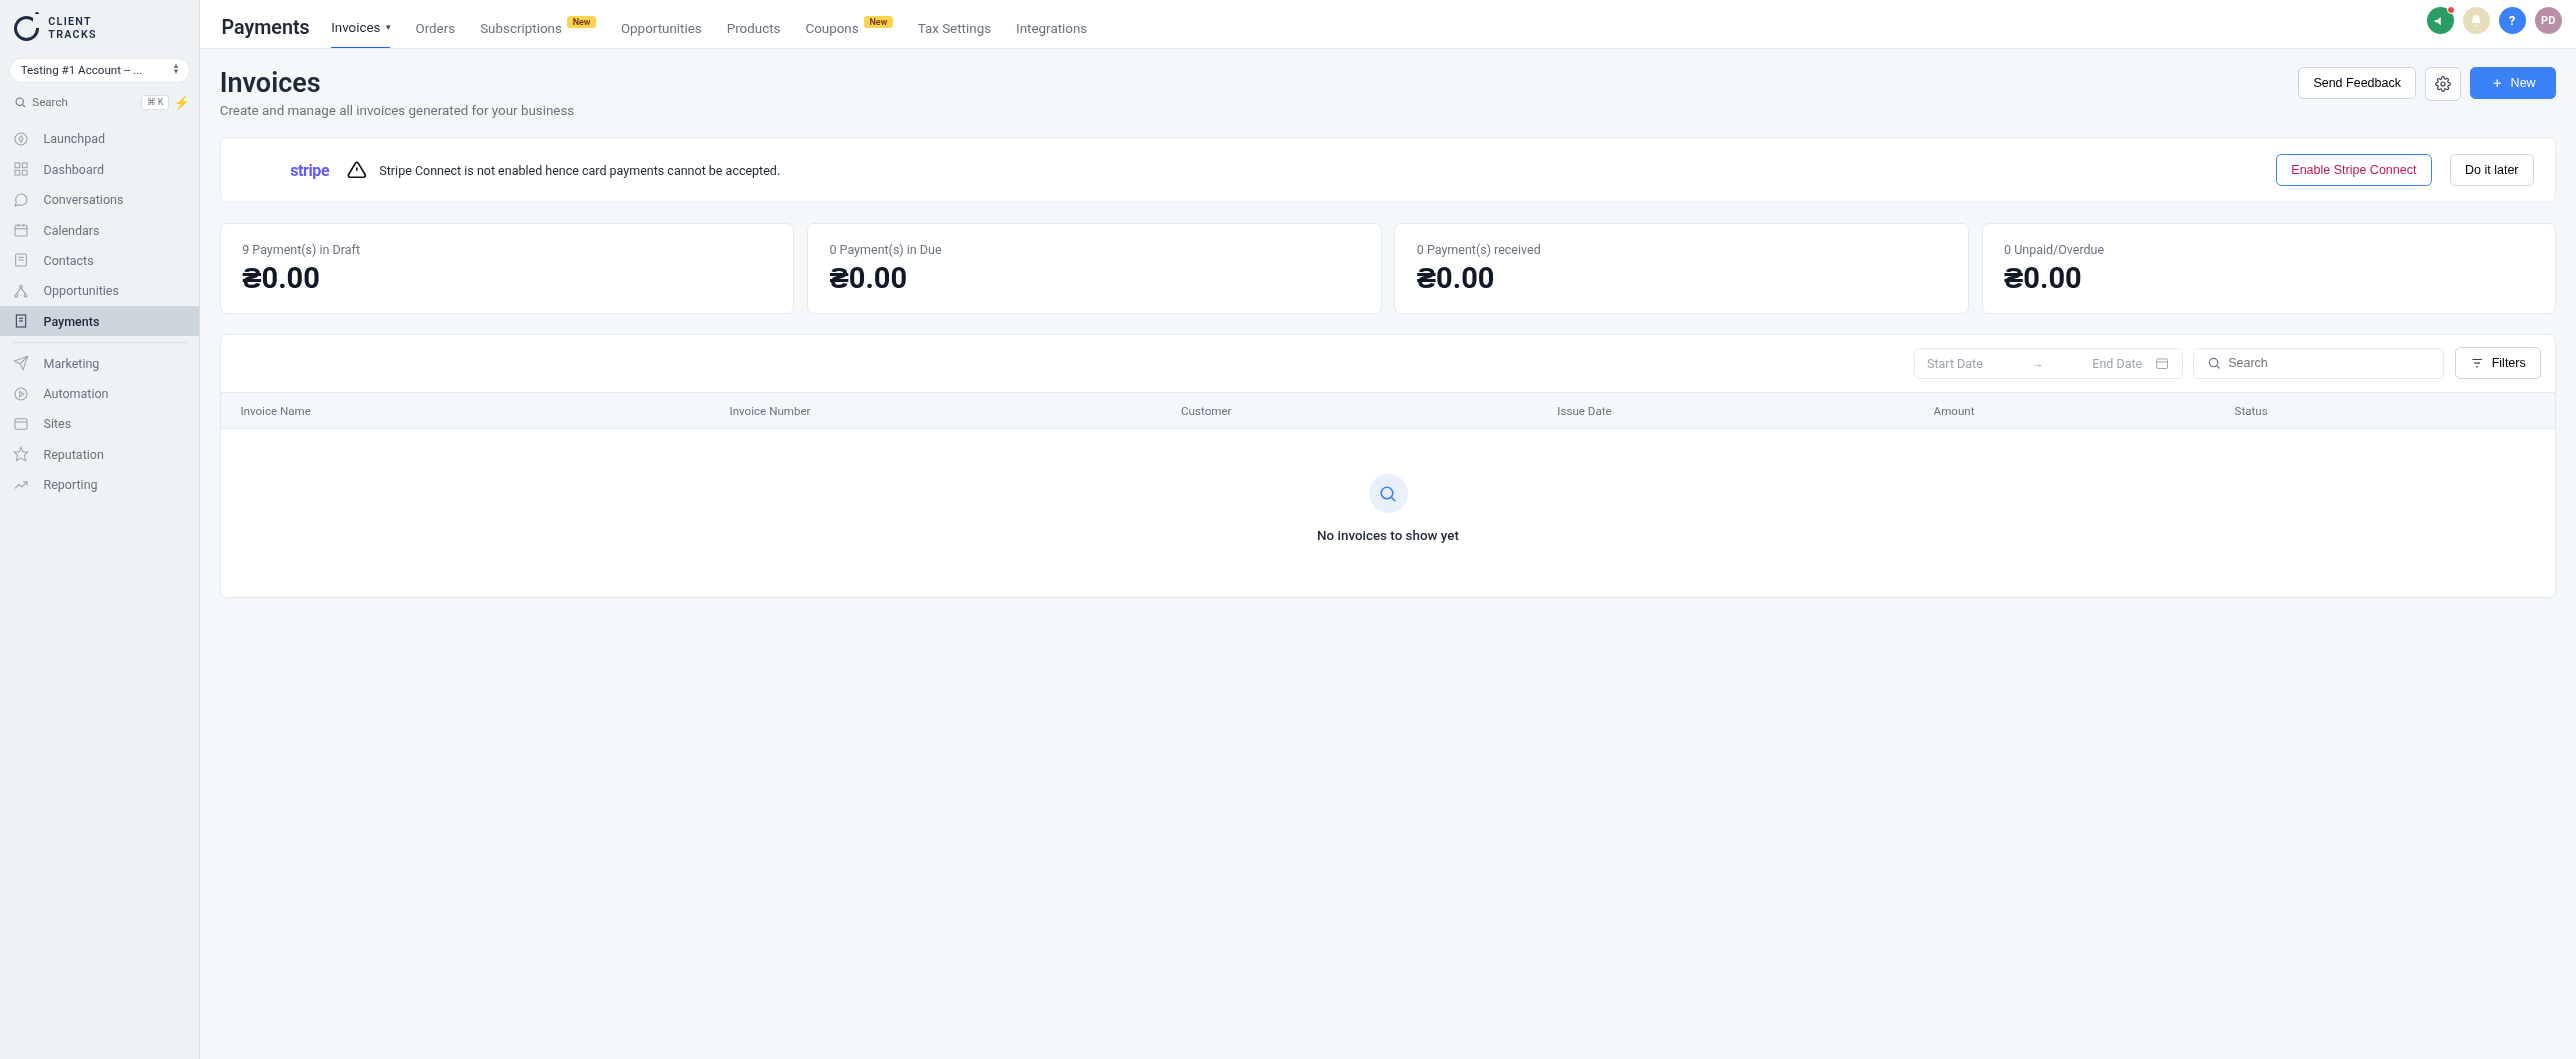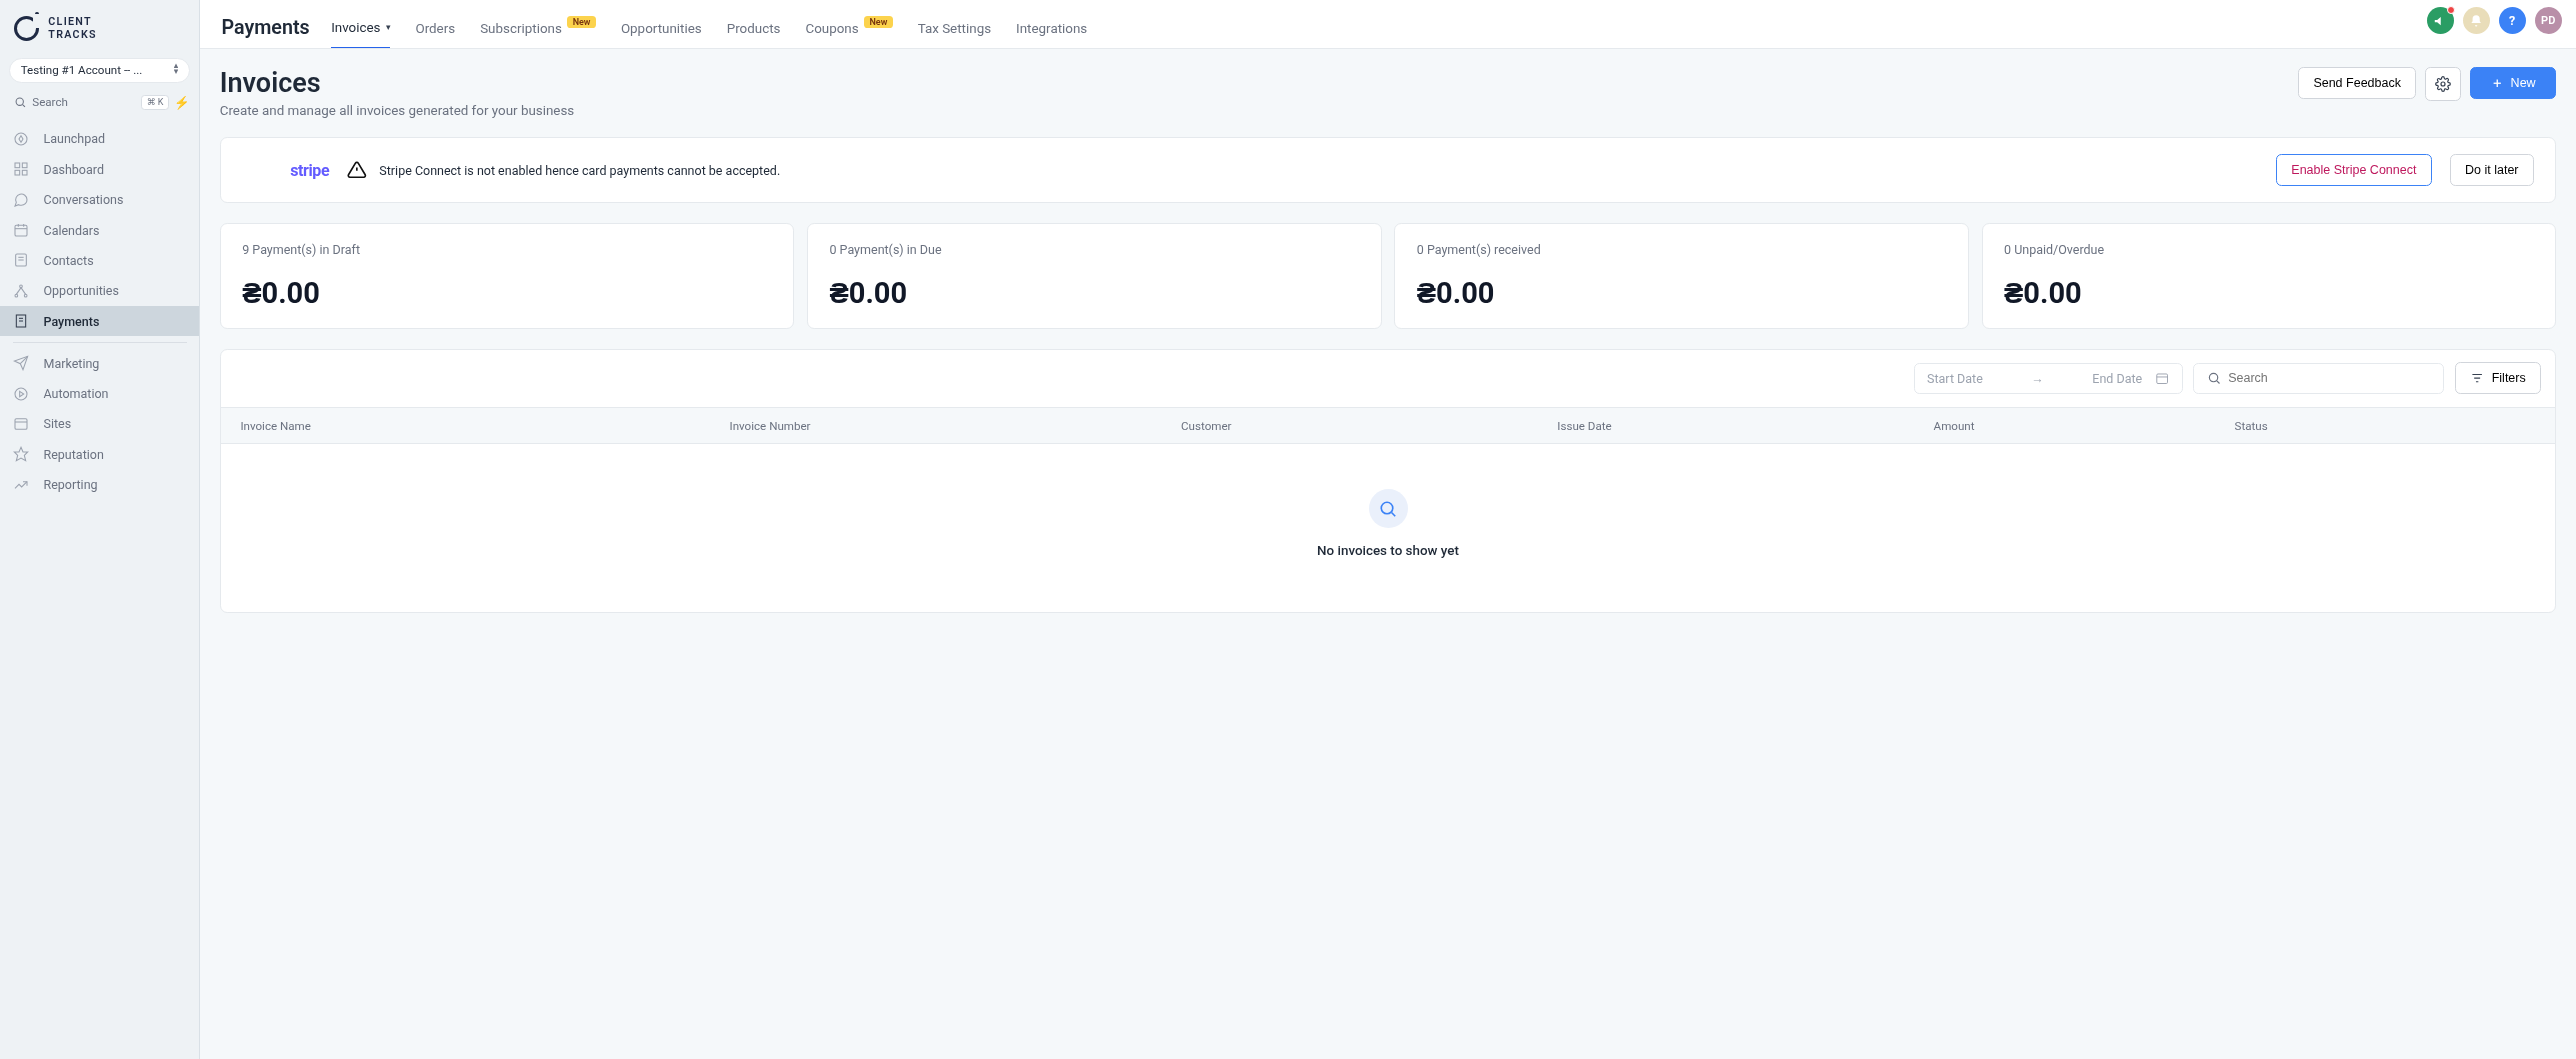--- a/index.html
+++ b/index.html
@@ -252,21 +252,21 @@
       gap: 12.5px;
       margin-top: 19.7px;
     }
     .stat-card {
       background: #fff;
       border: 0.9px solid #e5e9ed;
       border-radius: 7.2px;
       padding: 18px 21.5px;
     }
     .stat-label { color: #6b7280; font-size: 12.5px; }
-    .stat-value { font-size: 29px; font-weight: 700; color: #111827; margin-top: 19px; }
+    .stat-value { font-size: 29px; font-weight: 700; color: #111827; margin-top: 4px; }
 
     .table-panel {
       margin-top: 19.7px;
       background: #fff;
       border: 0.9px solid #e5e9ed;
       border-radius: 7.2px;
       overflow: hidden;
     }
     .table-toolbar {
       display: flex;

